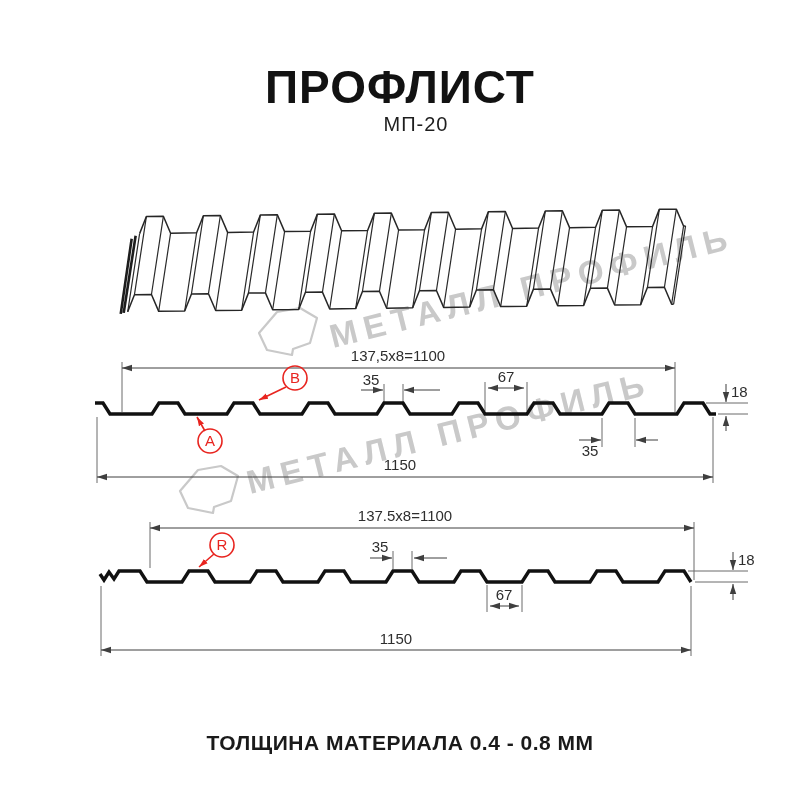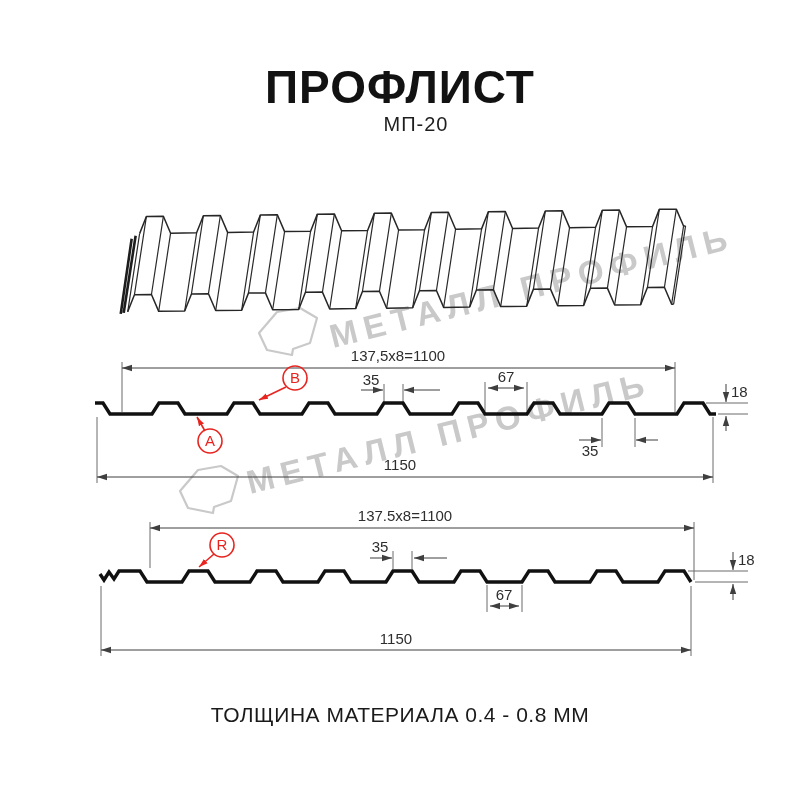--- a/index.html
+++ b/index.html
@@ -1,22 +1,22 @@
 <!DOCTYPE html>
 <html><head>
 <meta charset="utf-8">
 <style>
   html,body{margin:0;padding:0;background:#ffffff;width:800px;height:800px;overflow:hidden;}
   .page{position:relative;width:800px;height:800px;background:#fff;font-family:"Liberation Sans",sans-serif;}
   .title{position:absolute;top:60px;left:0;width:800px;text-align:center;
          font-size:46px;font-weight:bold;letter-spacing:1px;color:#121212;}
   .subtitle{position:absolute;top:113px;left:16px;width:800px;text-align:center;
          font-size:20px;font-weight:normal;letter-spacing:1px;color:#1e1e1e;}
-  .footer-note{position:absolute;top:703px;left:0;width:800px;text-align:center;
-         font-size:21px;font-weight:normal;letter-spacing:0.5px;color:#1a1a1a;}
+  .footer-note{position:absolute;top:731px;left:0;width:800px;text-align:center;
+         font-size:21px;font-weight:bold;letter-spacing:0.5px;color:#1a1a1a;}
   svg{position:absolute;top:0;left:0;}
   svg text{font-family:"Liberation Sans",sans-serif;fill:#2e2e2e;}
   .dimtxt{font-size:15px;}
   .redtxt{fill:#e8241f;font-size:15px;}
   .wmtext{font-size:33px;font-weight:bold;fill:#c9c9c9;letter-spacing:7px;}
   .thin{stroke:#6a6a6a;stroke-width:1;fill:none;}
   .dim{stroke:#3f3f3f;stroke-width:1;fill:none;}
   .profile{stroke:#111;stroke-width:3.4;fill:none;stroke-linejoin:miter;}
   .sheetline{stroke:#262626;stroke-width:1.5;fill:none;stroke-linejoin:round;}
   .sheetrib{stroke:#2a2a2a;stroke-width:1.2;fill:none;}

